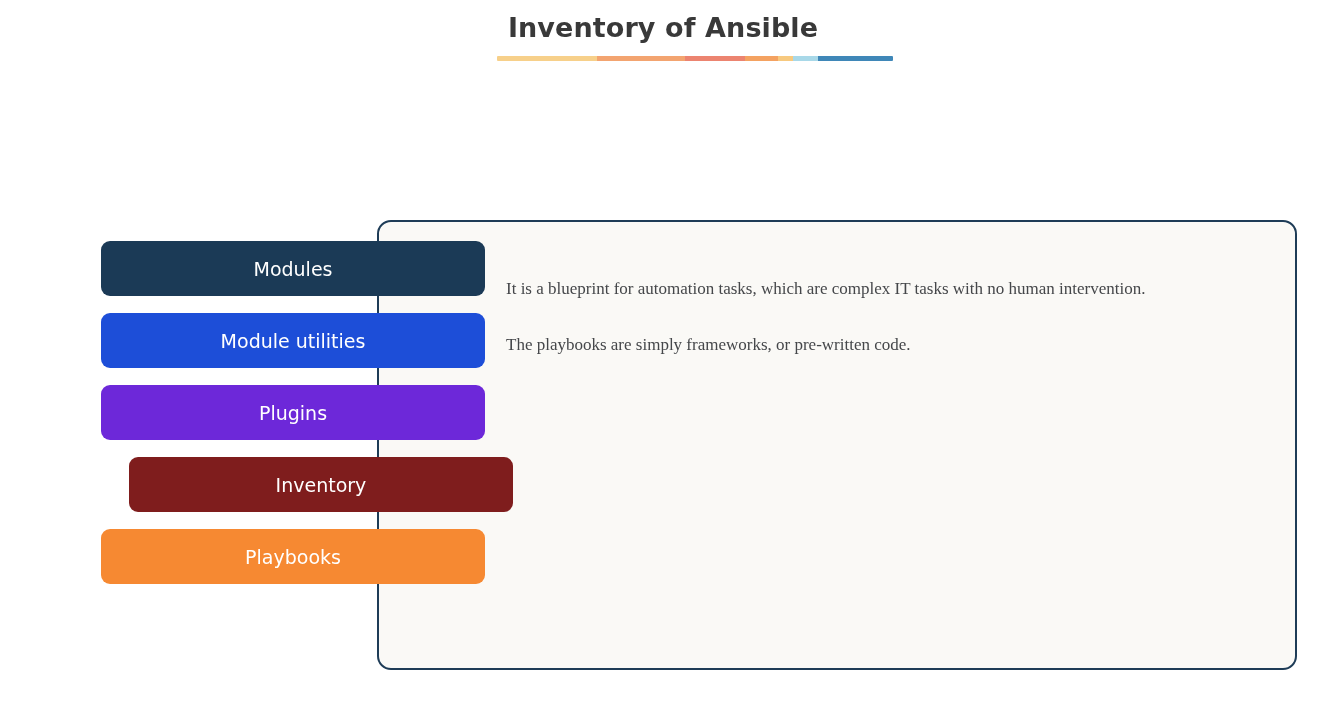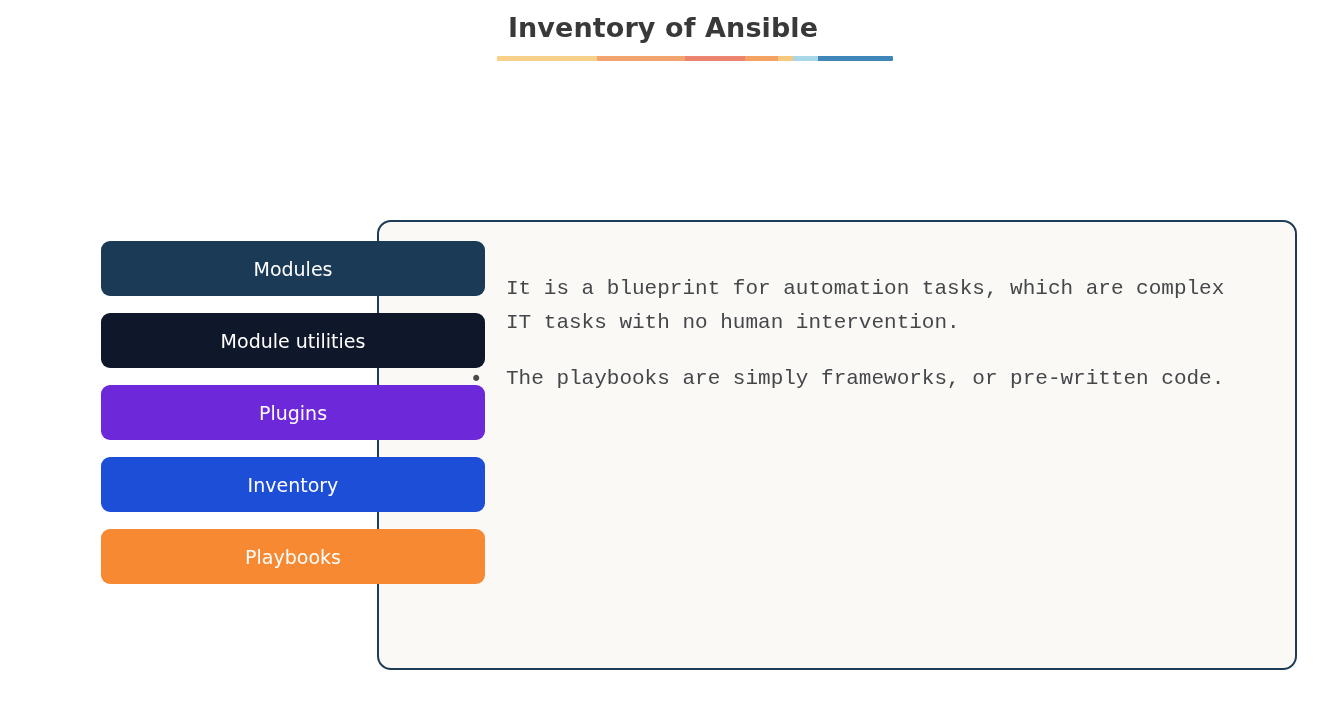--- a/index.html
+++ b/index.html
@@ -80,23 +80,23 @@
     width: 36px;
     flex: 0 0 36px;
     color: #4a4a4a;
     font-size: 21px;
     line-height: 34px;
     text-align: left;
   }
   .bullet-text {
     flex: 1 1 auto;
     color: #45474a;
-    font-size: 21px;
+    font-size: 17px;
     line-height: 34px;
-    font-family: Liberation Mono, monospace;
+    font-family: Liberation Serif, serif;
   }
 
   
   #component-stack {
     position: absolute;
     left: 101px;
     top: 241px;
     width: 319px;
   }
   .component-box {
@@ -145,27 +145,27 @@
       <div class="bullet-row">
         <div class="bullet-dot">•</div>
         <div class="bullet-text">The playbooks are simply frameworks, or pre-written code.</div>
       </div>
     </div>
 
   <div id="component-stack">
       <div class="component-box navy" style="background: rgb(27, 58, 86);">
         <span>Modules</span>
       </div>
-      <div class="component-box navy" style="background: #0f172a;">
+      <div class="component-box navy" style="background: #1d4ed8;">
         <span>Module utilities</span>
       </div>
       <div class="component-box navy" style="background: #6d28d9;">
         <span>Plugins</span>
       </div>
-      <div class="component-box navy" style="background: #1d4ed8;">
+      <div class="component-box navy" style="background: #7f1d1d; margin-left: 28px;">
         <span>Inventory</span>
       </div>
       <div class="component-box orange" style="background: rgb(246, 137, 50);">
         <span>Playbooks</span>
       </div>
     </div>
 
 </div>
 
 </body></html>

